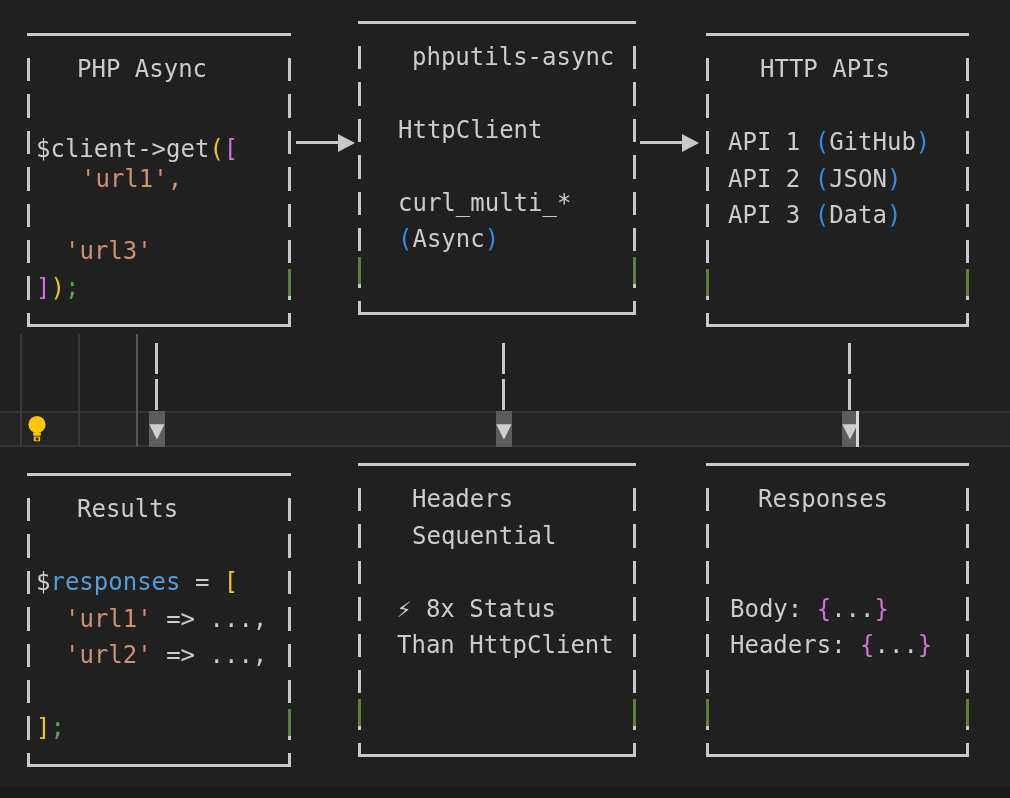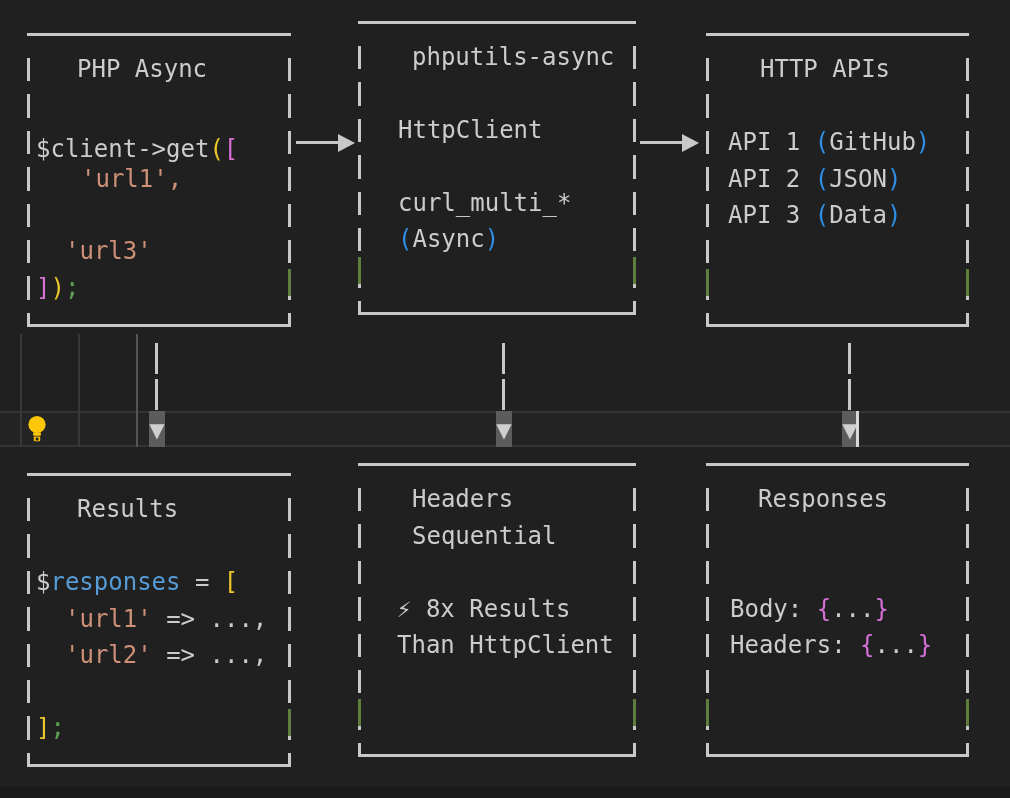--- a/index.html
+++ b/index.html
@@ -147,21 +147,21 @@
 
   <div class="box" style="left:358px;top:463px;width:278px;height:294px">
     <div class="hb" style="left:0;top:0;width:278px"></div>
     <div class="hb" style="left:0;top:291px;width:278px"></div>
     <div class="vb" style="left:0"></div>
     <div class="vb" style="left:275px"></div>
     <div class="gseg" style="left:0"></div>
     <div class="gseg" style="left:275px"></div>
     <div class="line" style="top:18px;left:54px"><span class="fg">Headers</span></div>
     <div class="line" style="top:55px;left:54px"><span class="fg">Sequential</span></div>
-    <div class="line" style="top:128px;left:39px"><span class="fg">⚡ 8x Results</span></div>
+    <div class="line" style="top:128px;left:39px"><span class="fg">⚡ 8x Status</span></div>
     <div class="line" style="top:164px;left:39px"><span class="fg">Than HttpClient</span></div>
   </div>
 
   <div class="box" style="left:706px;top:463px;width:263px;height:294px">
     <div class="hb" style="left:0;top:0;width:263px"></div>
     <div class="hb" style="left:0;top:291px;width:263px"></div>
     <div class="vb" style="left:0"></div>
     <div class="vb" style="left:260px"></div>
     <div class="gseg" style="left:0"></div>
     <div class="gseg" style="left:260px"></div>

